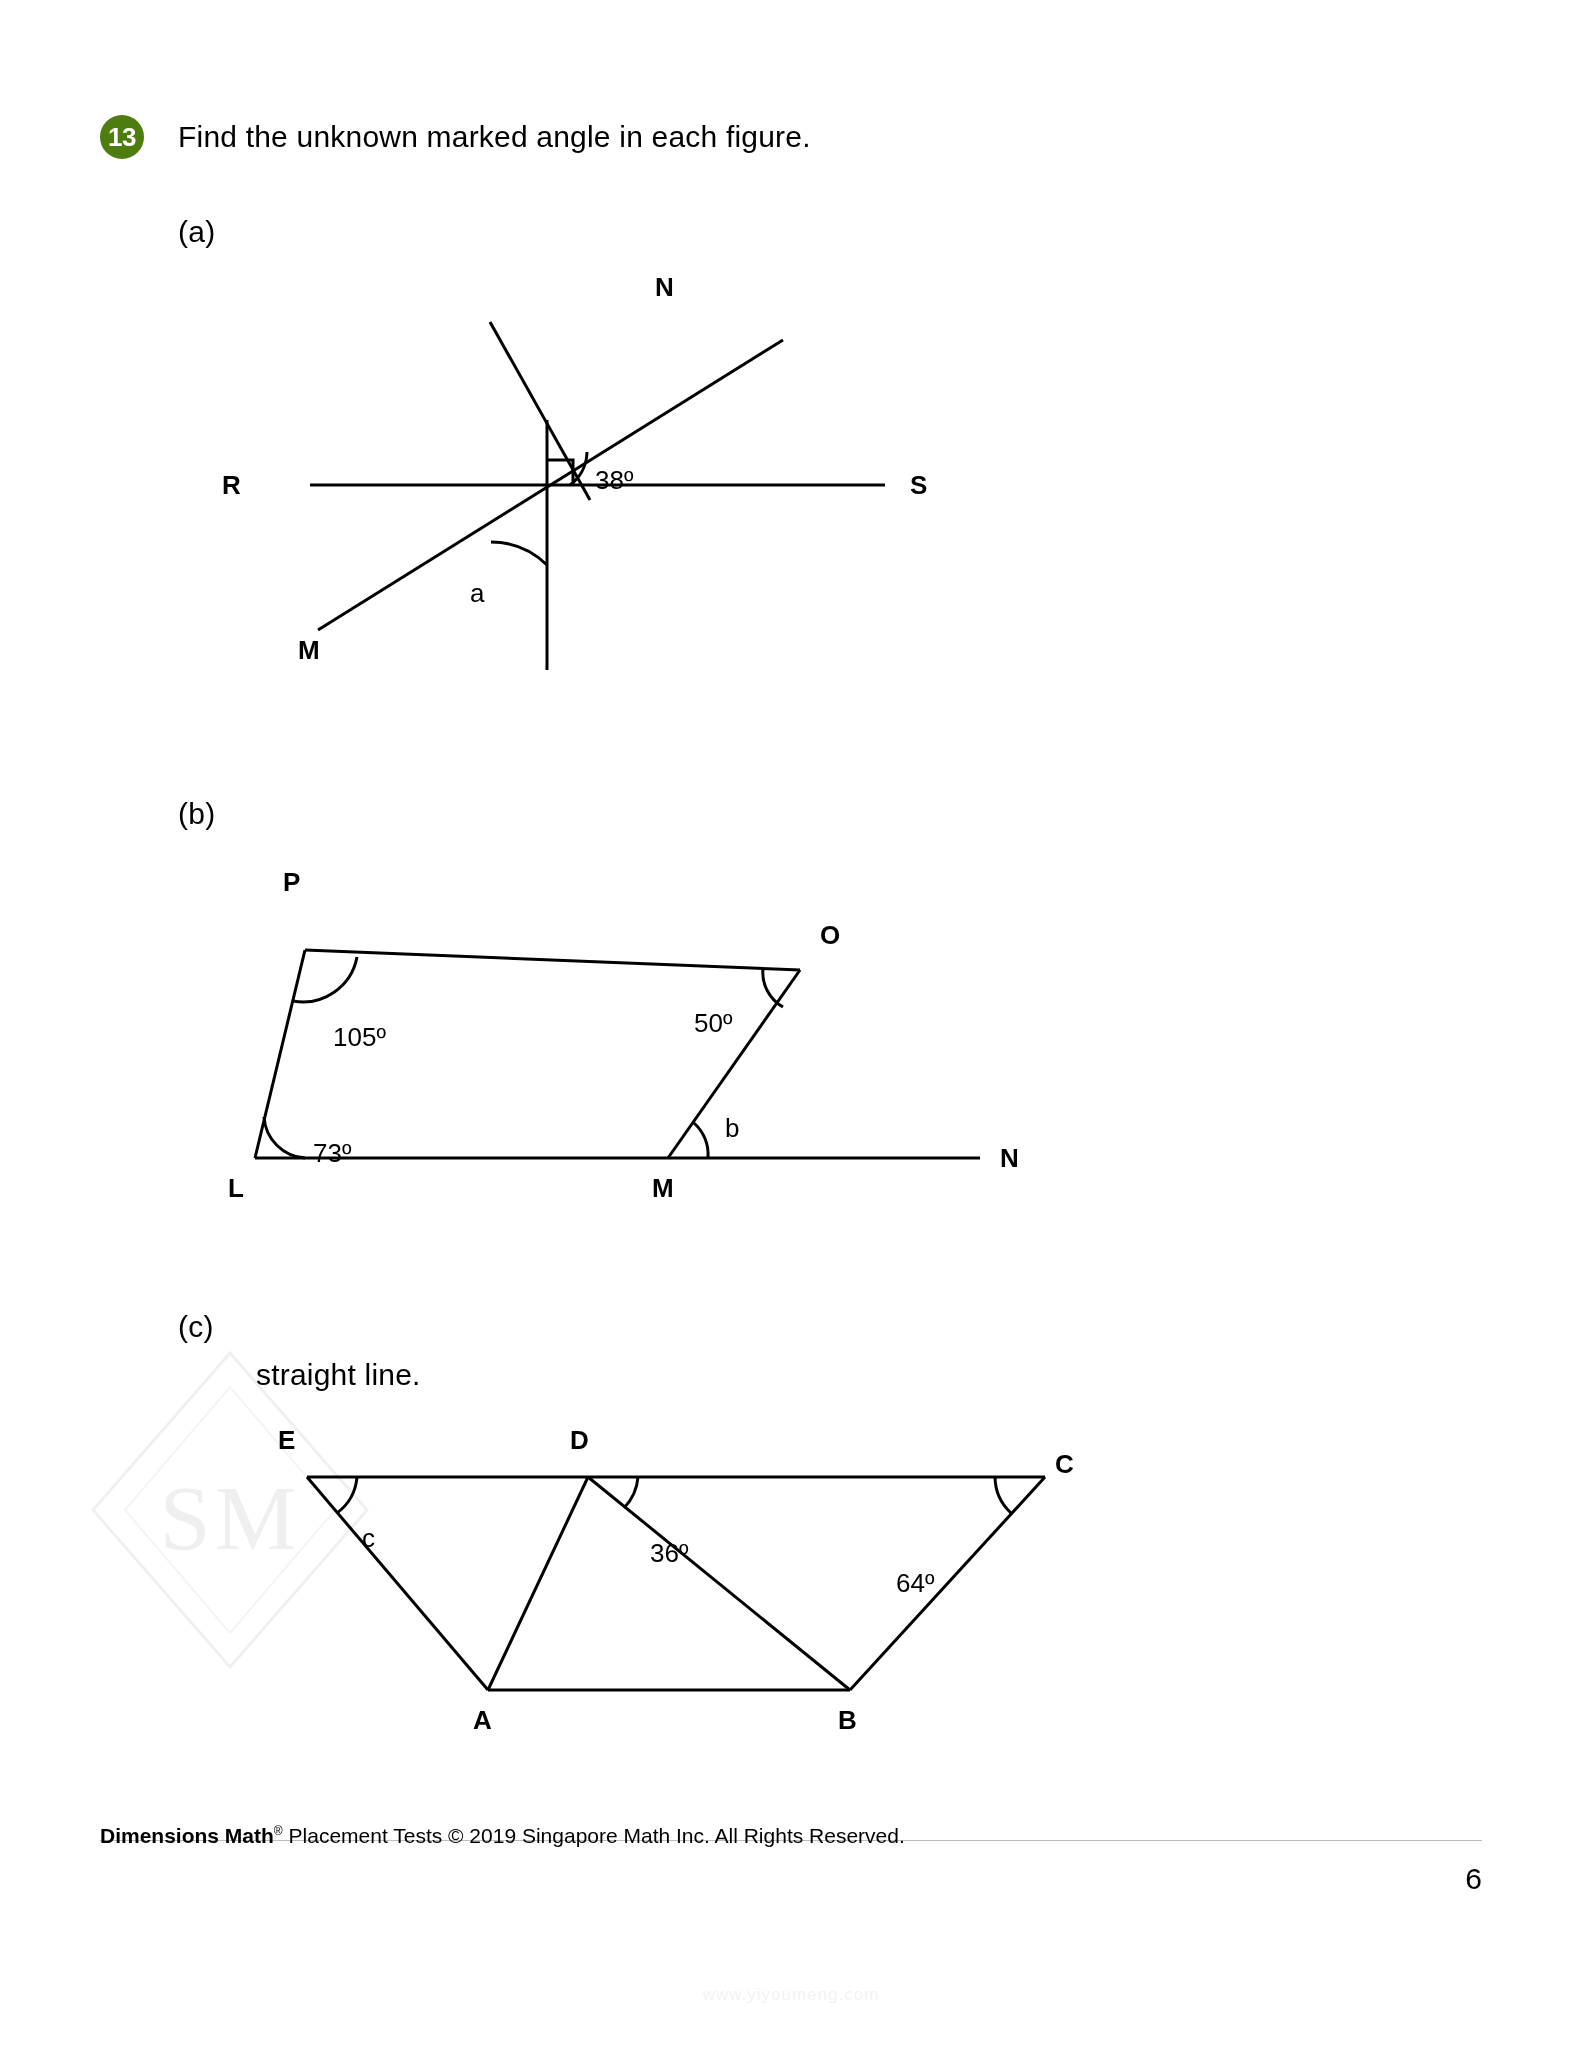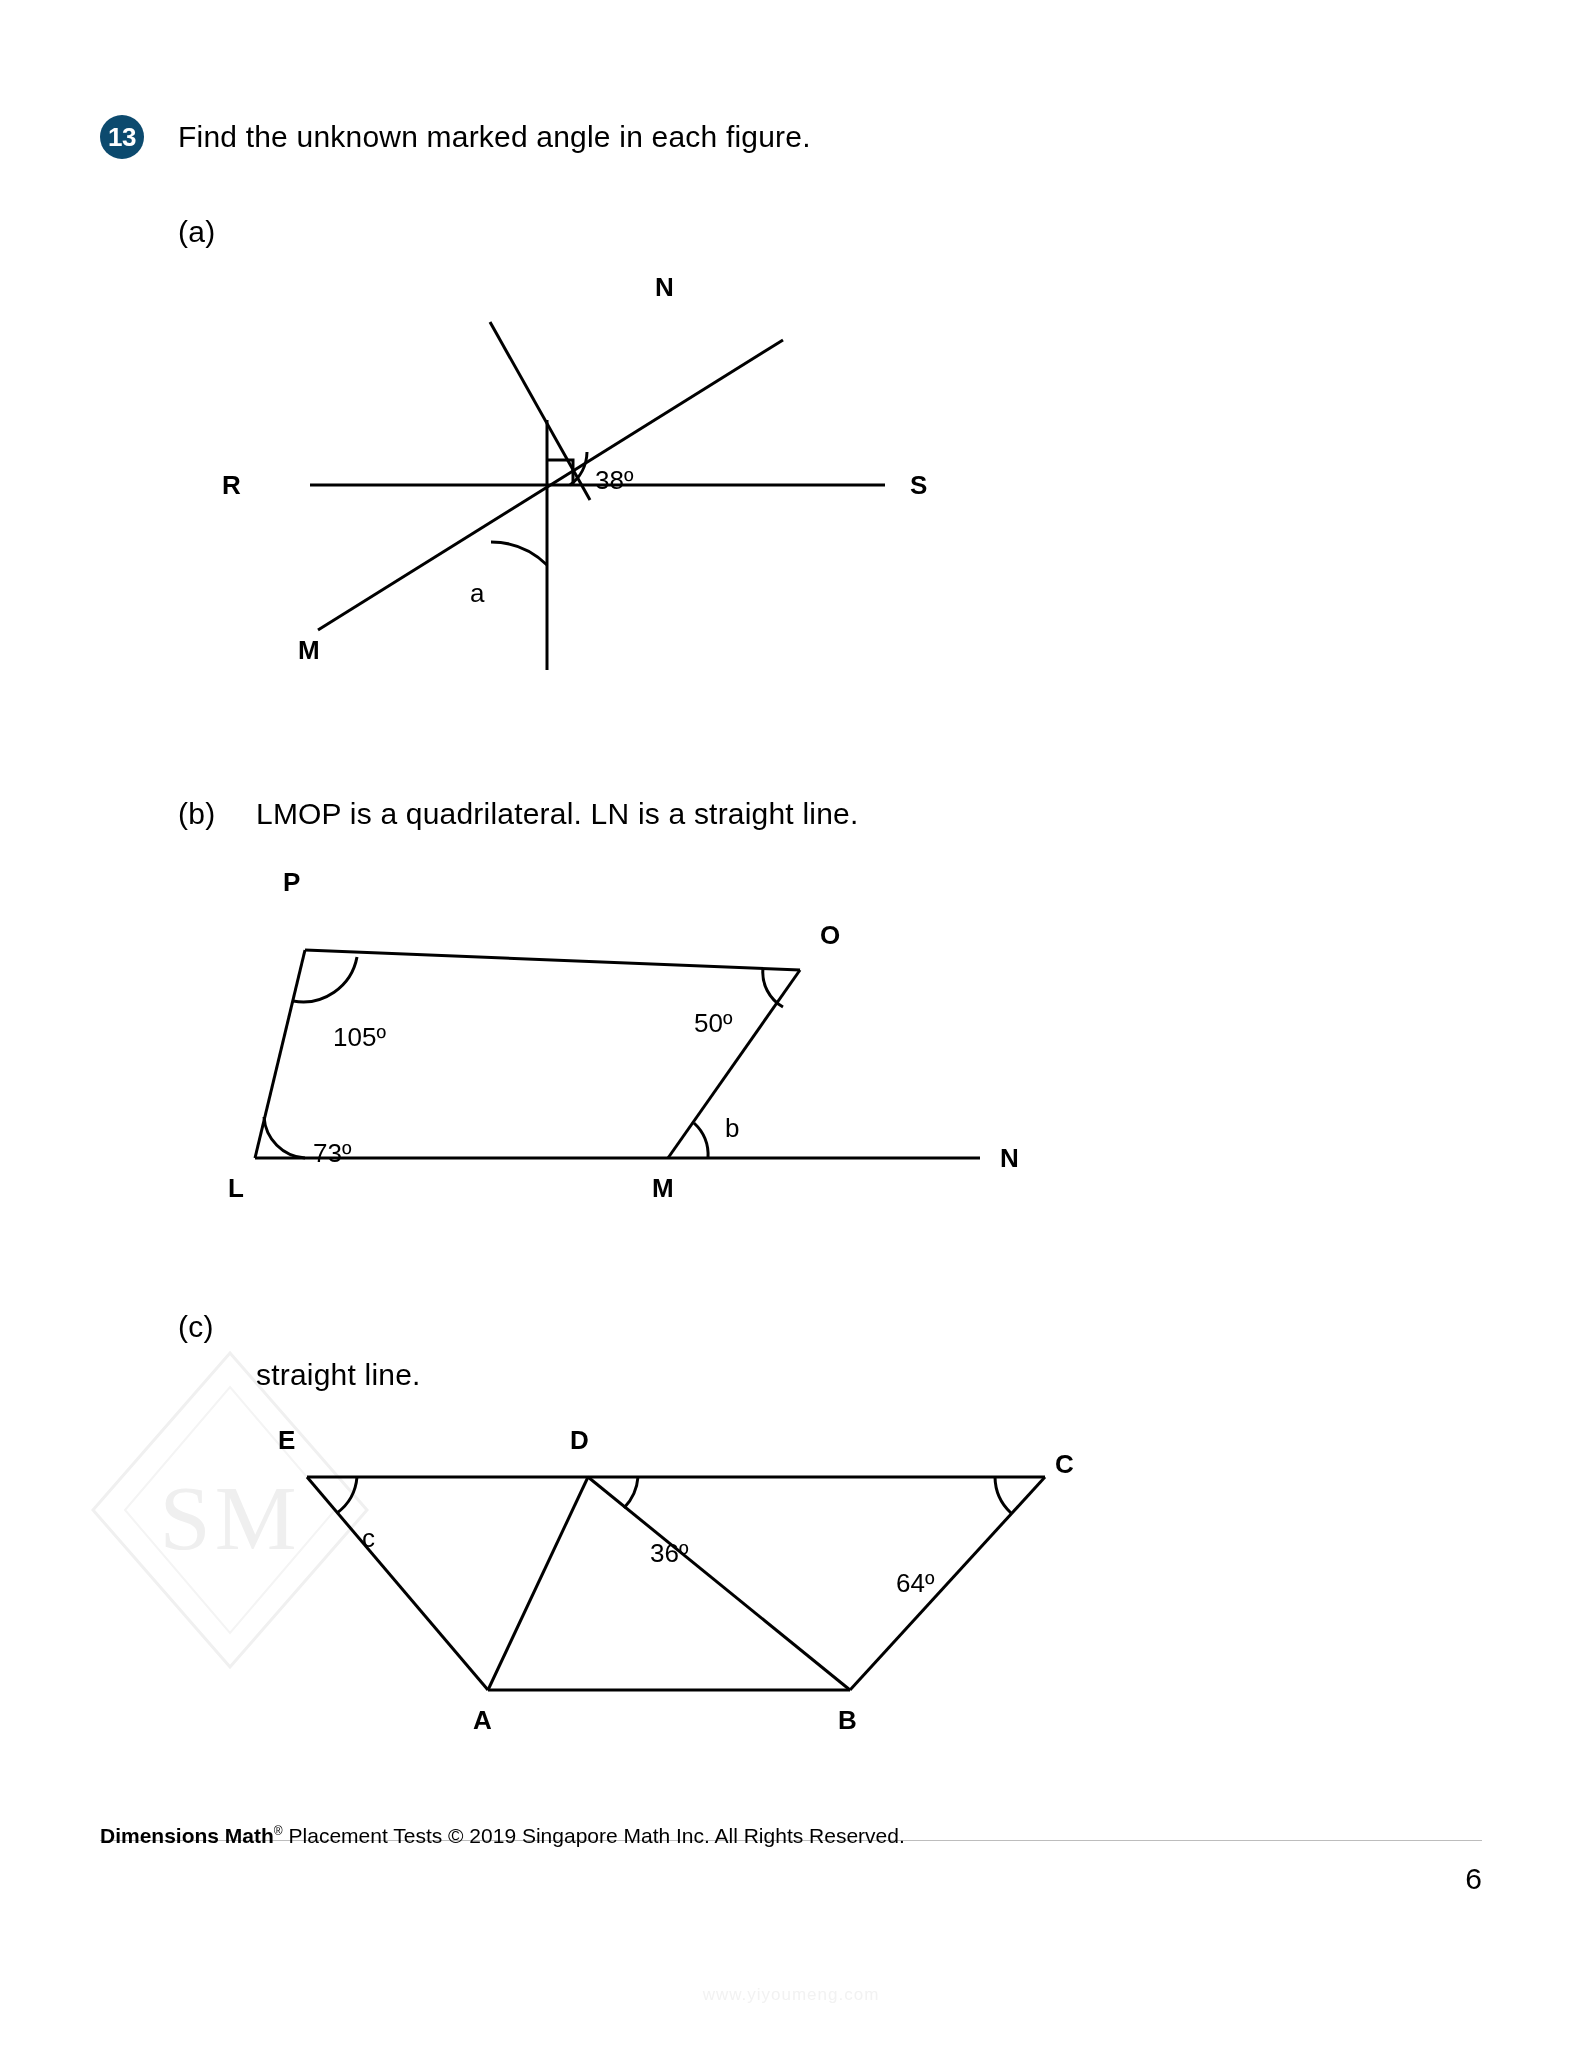--- a/index.html
+++ b/index.html
@@ -24,21 +24,21 @@
   }
 
   
   .q-number {
     position: absolute;
     left: 100px;
     top: 115px;
     width: 44px;
     height: 44px;
     border-radius: 50%;
-    background: #0c4a6e;
+    background: #4d7c0f;
     color: #fff;
     font-size: 26px;
     font-weight: bold;
     display: flex;
     align-items: center;
     justify-content: center;
     letter-spacing: -0.5px;
   }
   .q-text {
     position: absolute;
@@ -175,21 +175,20 @@
     </svg>
     <div class="fig-label" style="left:385px; top:-28px;">N</div>
     <div class="fig-label" style="left:-48px; top:170px;">R</div>
     <div class="fig-label" style="left:640px; top:170px;">S</div>
     <div class="fig-label" style="left:28px; top:335px;">M</div>
     <div class="fig-angle" style="left:325px; top:130px;">38º</div>
     <div class="fig-var" style="left:200px; top:278px;">a</div>
   </div>
 
   <div class="part-label" style="left:178px; top:797px;">(b)</div>
-  <div class="part-text" style="left:256px; top:797px;">LMOP is a quadrilateral. LN is a straight line.</div>
 
   <div class="figure" style="left:200px; top:895px; width:900px; height:300px;">
     <svg width="900" height="300" viewBox="0 0 900 300">
 
       <line x1="105" y1="55" x2="600" y2="75" stroke="#000" stroke-width="3"></line>
 
       <line x1="105" y1="55" x2="55" y2="263" stroke="#000" stroke-width="3"></line>
 
       <line x1="55" y1="263" x2="780" y2="263" stroke="#000" stroke-width="3"></line>
 

